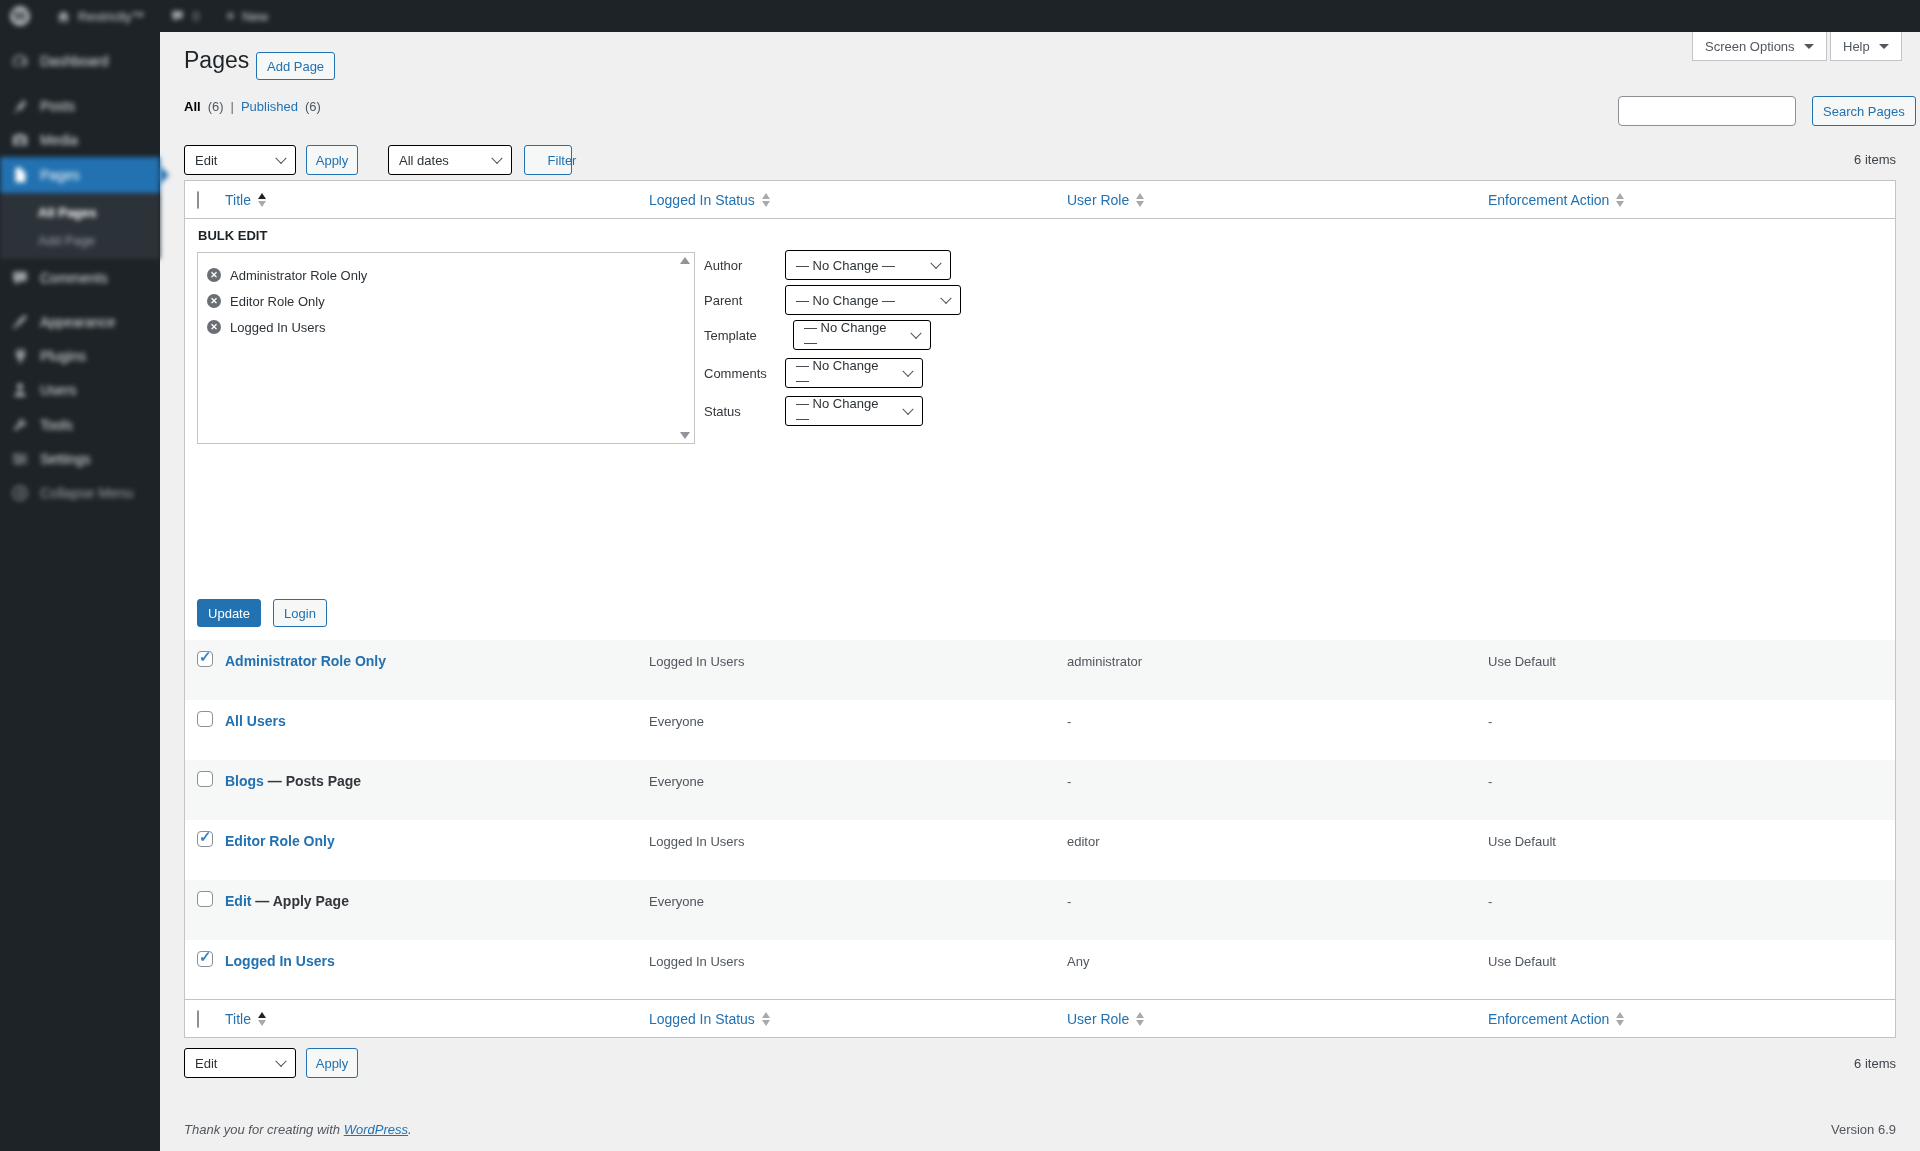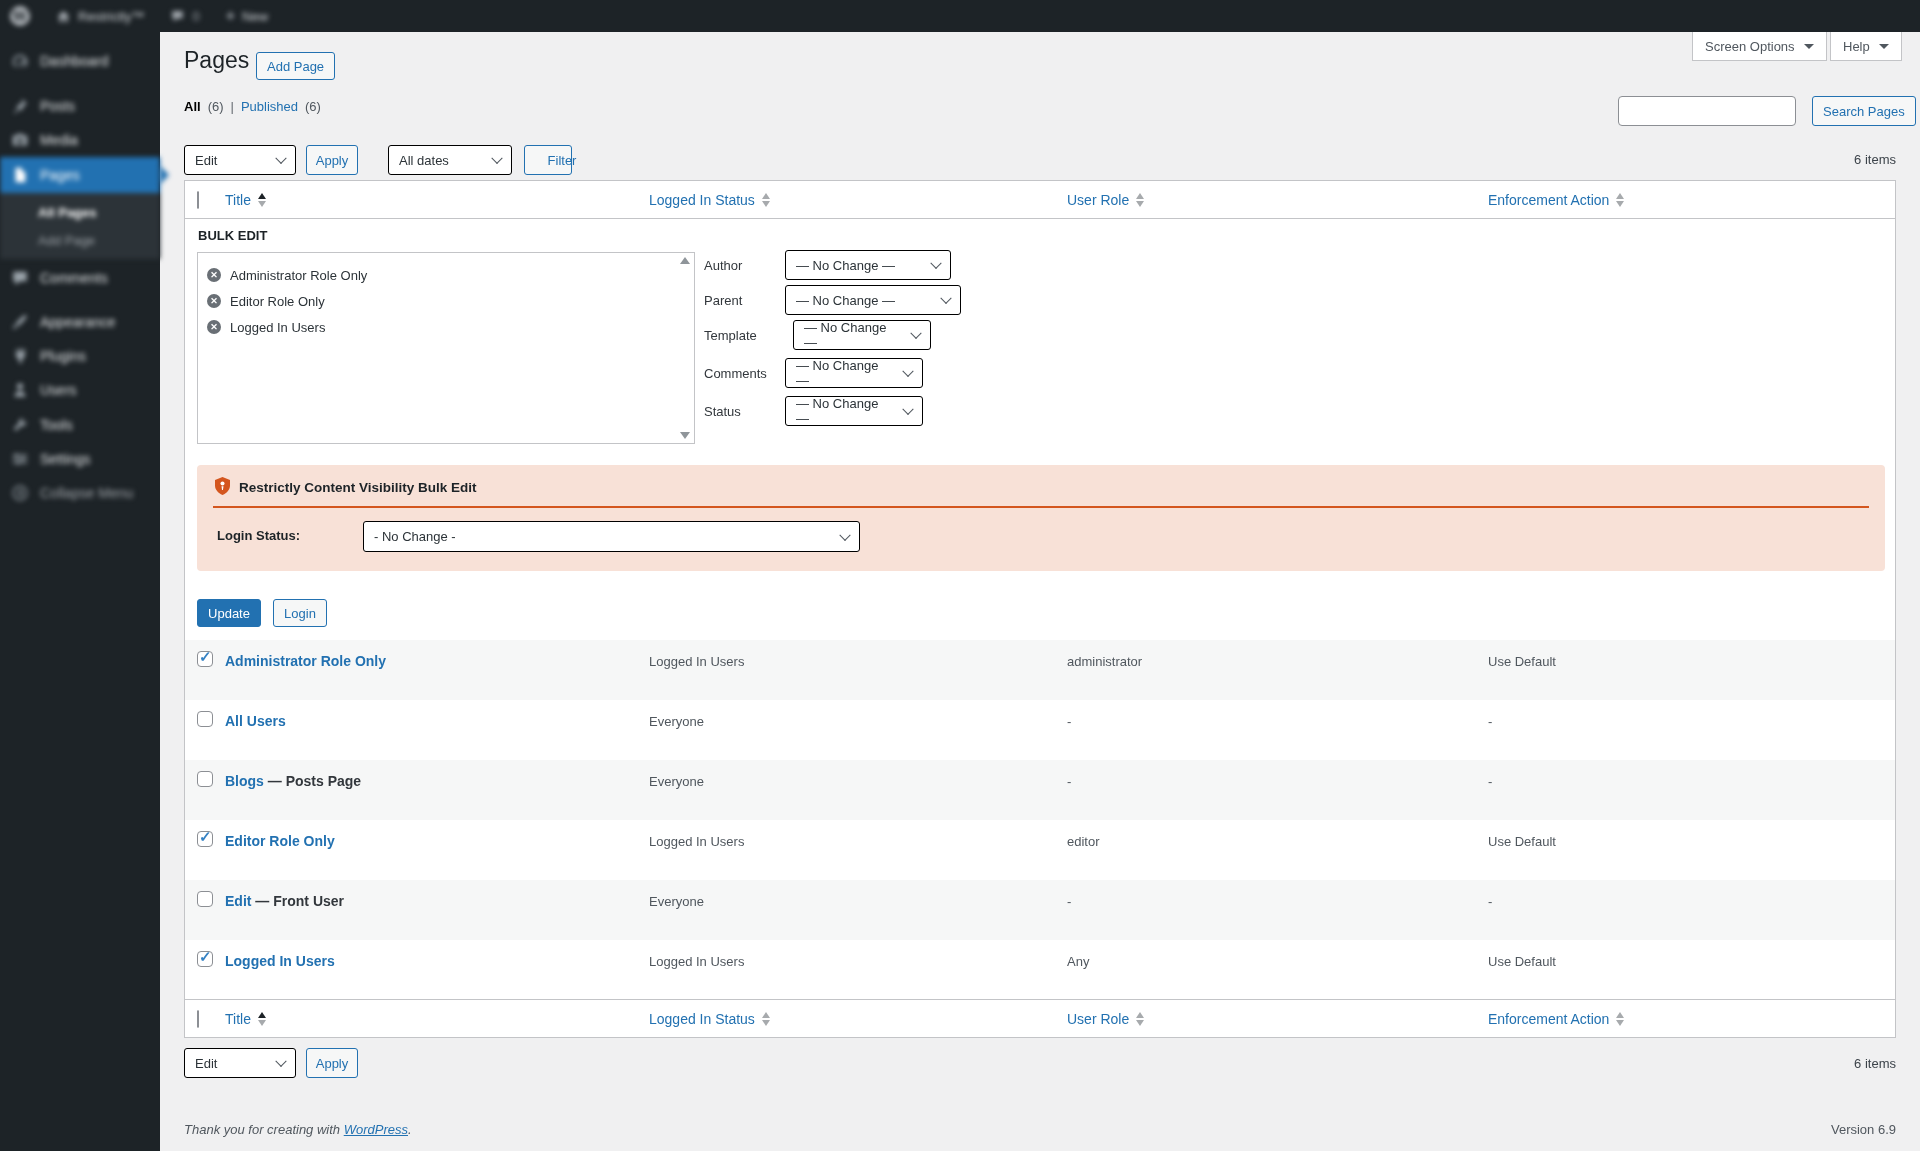--- a/index.html
+++ b/index.html
@@ -385,35 +385,20 @@
             <span>— No Change —</span>
           </span>
       </div>
       <div class="bulk-field bf-4">
         <span class="bf-label">Status</span>
         <span class="select bf-select">
             <span>— No Change —</span>
           </span>
       </div>
 
-      <div class="restrictly-panel">
-        <span class="shield-icon">
-          <svg width="15" height="18" viewBox="0 0 20 24">
-              <path fill="#d4561e" d="M10 0l10 4v7c0 6-4 10.3-10 13C4 21.3 0 17 0 11V4z"></path>
-              <circle cx="10" cy="8.6" r="2.7" fill="#fff"></circle>
-              <path d="M8.7 12.4h2.6l-.7 4.8H9.4z" fill="#fff"></path>
-            </svg>
-        </span>
-        <span class="restrictly-title">Restrictly Content Visibility Bulk Edit</span>
-        <div class="restrictly-hr"></div>
-        <span class="login-label">Login Status:</span>
-        <span class="select login-select">
-          <span>- No Change -</span>
-        </span>
-      </div>
 
       <div class="btn btn-primary update-btn">Update</div>
       <div class="btn btn-secondary cancel-btn">Login</div>
     </div>
 
     <div class="data-row row-0 alt">
       <span class="row-check checkbox checked"></span>
       <span class="row-title"><span class="t-link">Administrator Role Only</span><span class="t-suffix"></span></span>
       <span class="row-cell cell-status">Logged In Users</span>
       <span class="row-cell cell-role">administrator</span>
@@ -435,21 +420,21 @@
     </div>
     <div class="data-row row-3">
       <span class="row-check checkbox checked"></span>
       <span class="row-title"><span class="t-link">Editor Role Only</span><span class="t-suffix"></span></span>
       <span class="row-cell cell-status">Logged In Users</span>
       <span class="row-cell cell-role">editor</span>
       <span class="row-cell cell-action">Use Default</span>
     </div>
     <div class="data-row row-4 alt">
       <span class="row-check checkbox"></span>
-      <span class="row-title"><span class="t-link">Edit</span><span class="t-suffix"> — Front User</span></span>
+      <span class="row-title"><span class="t-link">Edit</span><span class="t-suffix"> — Apply Page</span></span>
       <span class="row-cell cell-status">Everyone</span>
       <span class="row-cell cell-role">-</span>
       <span class="row-cell cell-action">-</span>
     </div>
     <div class="data-row row-5">
       <span class="row-check checkbox checked"></span>
       <span class="row-title"><span class="t-link">Logged In Users</span><span class="t-suffix"></span></span>
       <span class="row-cell cell-status">Logged In Users</span>
       <span class="row-cell cell-role">Any</span>
       <span class="row-cell cell-action">Use Default</span>

